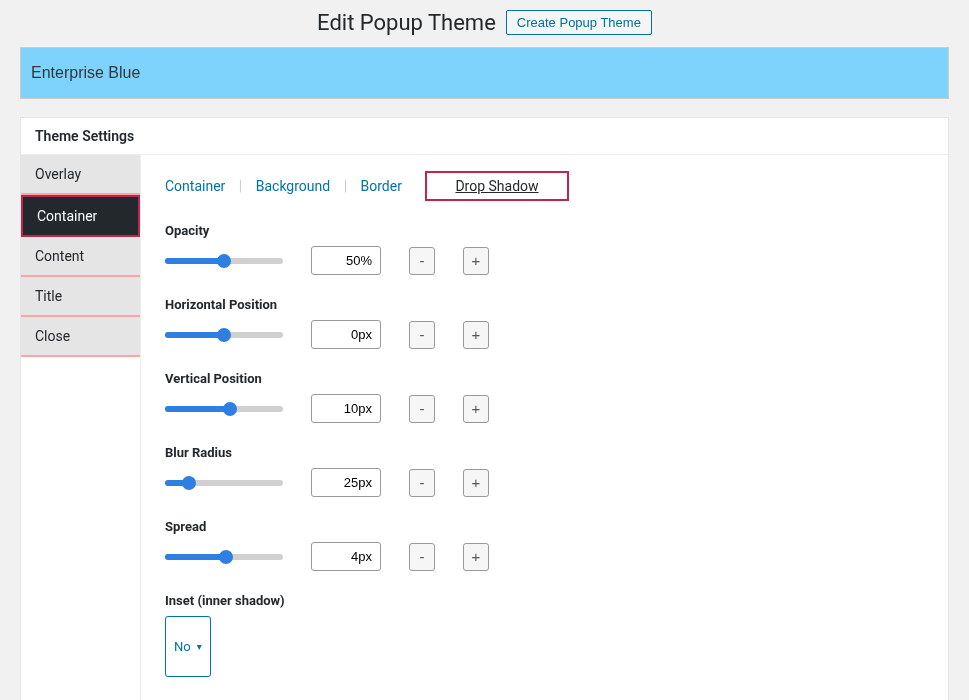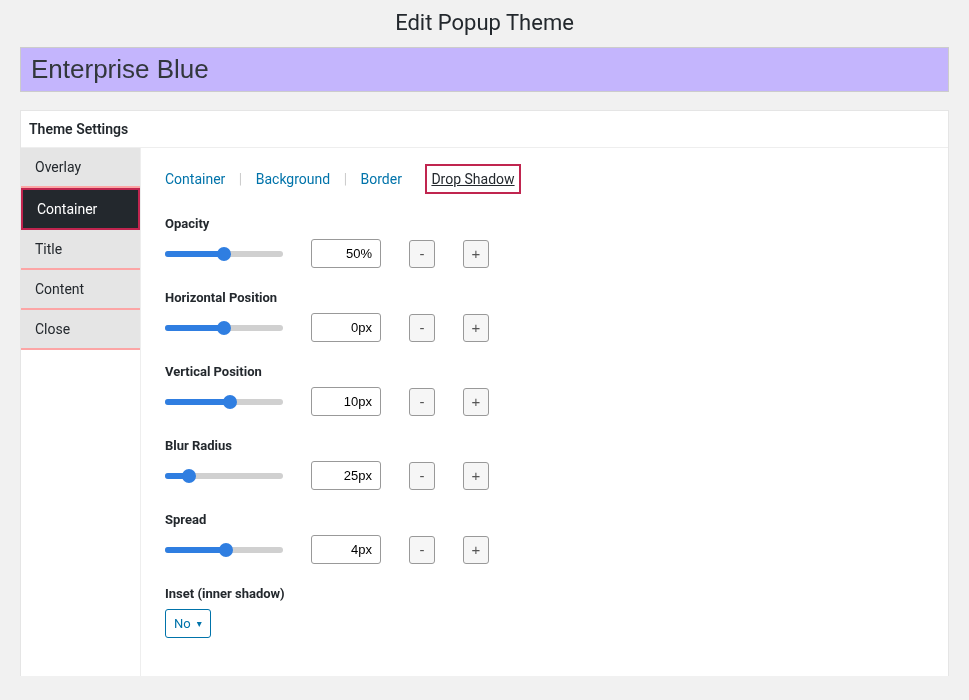--- a/index.html
+++ b/index.html
@@ -31,35 +31,35 @@
   border: 1px solid #0071a1;
   background: #f5f5f5;
   color: #0071a1;
   padding: 4px 10px;
   font-size: 13px;
   border-radius: 2px;
   cursor: pointer;
 }
 .title-input {
   width: 100%;
-  font-size: 26px;
-  padding: 6px 10px;
+  font-size: 16px;
+  padding: 16px 10px;
   border: 1px solid #ccc;
-  background: #c4b5fd;
+  background: #7dd3fc;
   color: #32373c;
   border-radius: 0;
 }
 .panel {
   margin: 18px 20px 0 20px;
   background: #fff;
   border: 1px solid #e5e5e5;
   border-bottom: none;
 }
 .panel-header {
-  padding: 10px 8px;
+  padding: 10px 14px;
   font-size: 14px;
   font-weight: 600;
   border-bottom: 1px solid #eee;
 }
 .panel-body {
   display: flex;
 }
 .side-tabs {
   width: 120px;
   border-right: 1px solid #eee;
@@ -87,21 +87,21 @@
 }
 .sub-tab {
   color: #0073aa;
   text-decoration: none;
   cursor: pointer;
 }
 .sub-tab.active-sub {
   color: #23282d;
   text-decoration: underline;
   border: 2px solid #c0254f;
-  padding: 5px 4px;
+  padding: 5px 28px;
   display: inline-block;
 }
 .sep {
   color: #ccc;
   margin: 0 10px;
 }
 .field {
   margin-bottom: 22px;
 }
 .field-label {
@@ -170,50 +170,51 @@
   border: 1px solid #999;
   background: #f6f6f6;
   border-radius: 3px;
   font-size: 15px;
   cursor: pointer;
   color: #555;
 }
 .select-wrap {
   border: 1px solid #0073aa;
   border-radius: 3px;
-  padding: 6px 8px;
+  padding: 22px 8px;
   display: inline-flex;
   align-items: center;
   gap: 6px;
   color: #0073aa;
   cursor: pointer;
   font-size: 13px;
 }
 .chevron {
   font-size: 10px;
 }
 </style>
 </head>
 <body>
 
 <div class="header">
   <div class="title-row">
     <h1 class="page-title">Edit Popup Theme</h1>
+    <button class="create-btn">Create Popup Theme</button>
   </div>
   <input class="title-input" type="text" value="Enterprise Blue" style="">
 </div>
 
 <div class="panel">
   <div class="panel-header">Theme Settings</div>
   <div class="panel-body">
     <div class="side-tabs">
       <div class="side-tab">Overlay</div>
       <div class="side-tab active">Container</div>
+      <div class="side-tab">Content</div>
       <div class="side-tab">Title</div>
-      <div class="side-tab">Content</div>
       <div class="side-tab">Close</div>
     </div>
     <div class="content">
       <div class="sub-tabs">
         <a class="sub-tab">Container</a>
         <span class="sep">|</span>
         <a class="sub-tab">Background</a>
         <span class="sep">|</span>
         <a class="sub-tab">Border</a>
         <span class="sep"></span>

